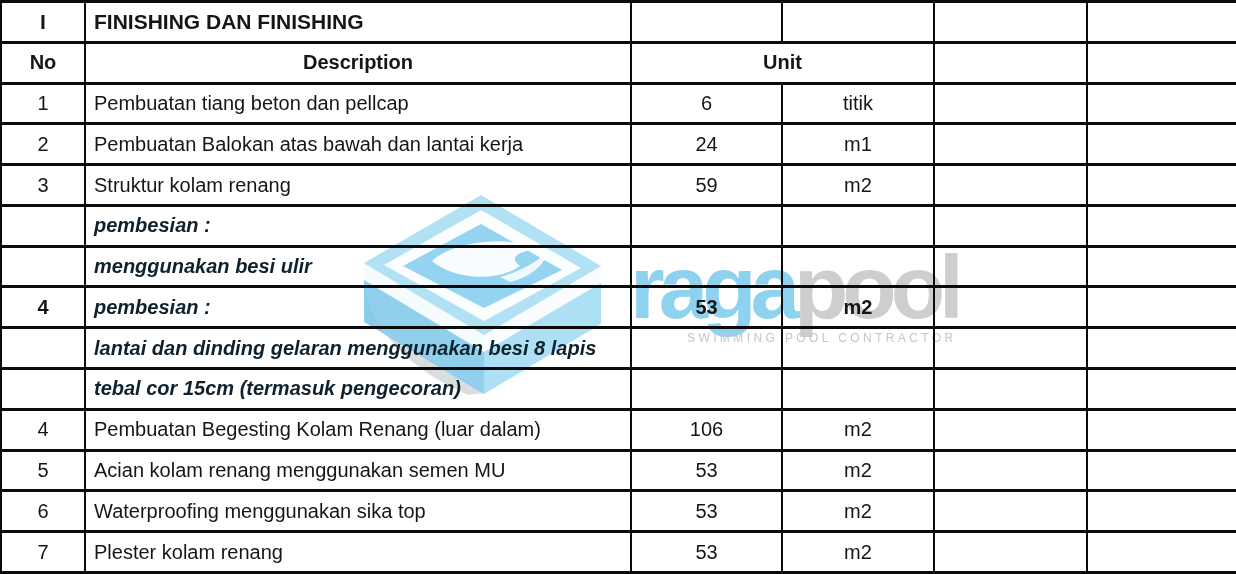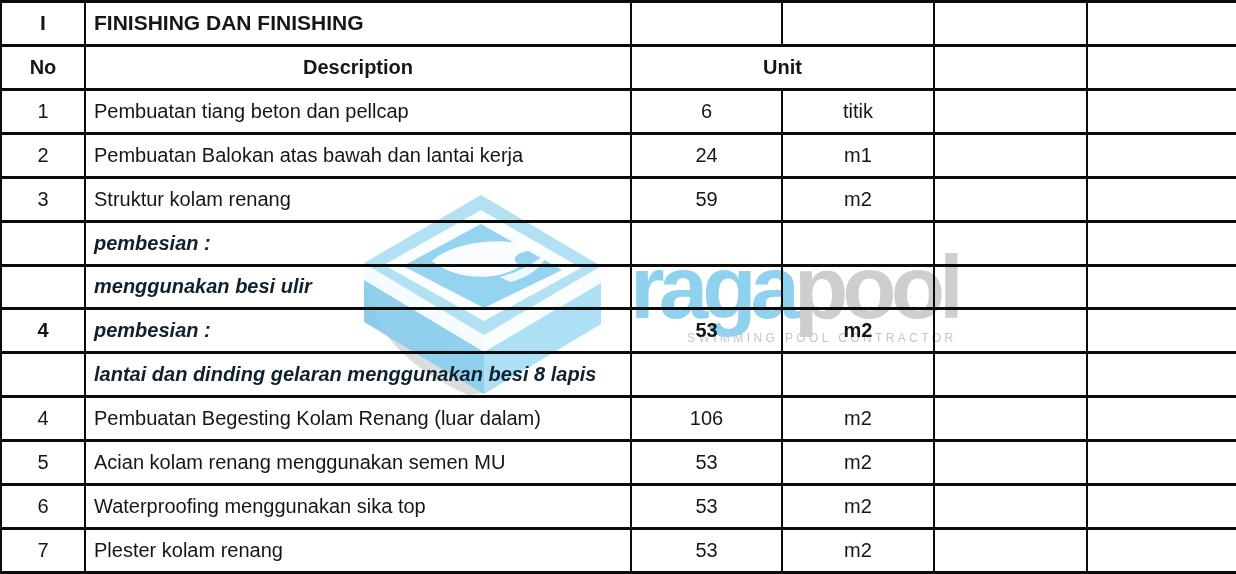--- a/index.html
+++ b/index.html
@@ -155,20 +155,28 @@
         <td></td>
       </tr>
       <tr class="em">
         <td></td>
         <td class="desc">lantai dan dinding gelaran menggunakan besi 8 lapis</td>
         <td></td>
         <td></td>
         <td></td>
         <td></td>
       </tr>
+      <tr class="em">
+        <td></td>
+        <td class="desc">tebal cor 15cm (termasuk pengecoran)</td>
+        <td></td>
+        <td></td>
+        <td></td>
+        <td></td>
+      </tr>
       <tr>
         <td>4</td>
         <td class="desc">Pembuatan Begesting Kolam Renang (luar dalam)</td>
         <td>106</td>
         <td>m2</td>
         <td></td>
         <td></td>
       </tr>
       <tr>
         <td>5</td>

